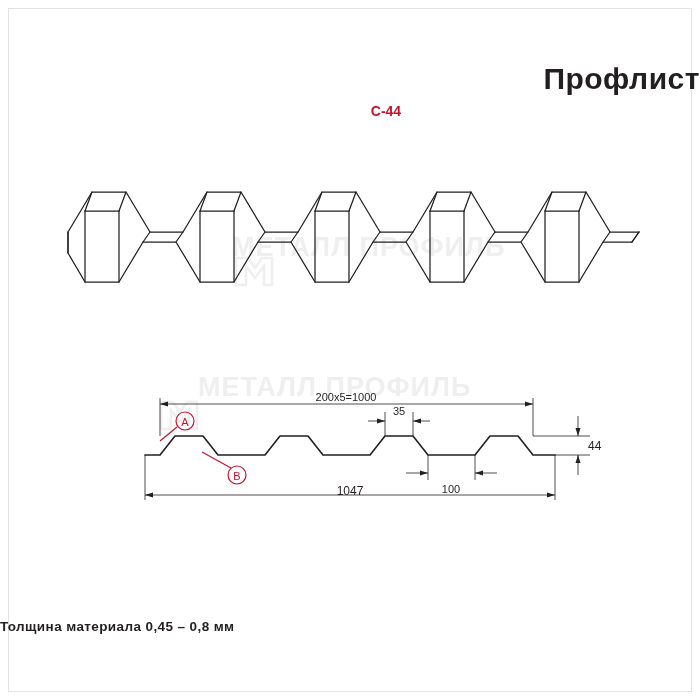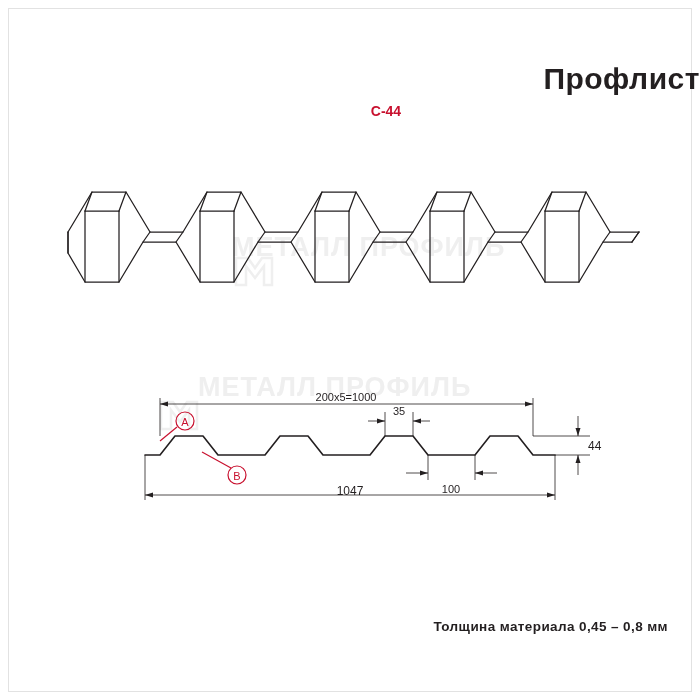--- a/index.html
+++ b/index.html
@@ -47,21 +47,21 @@
     font-size: 14px;
     font-weight: bold;
     color: #c8102e;
     padding-left: 36px;
   }
   .footnote {
     position: absolute;
     top: 619px;
     left: 0;
     width: 668px;
-    text-align: right;
+    text-align: left;
     font-size: 13.5px;
     font-weight: bold;
     color: #231f20;
     letter-spacing: 0.4px;
   }
   .svg-layer {
     position: absolute;
     left: 0;
     top: 0;
     width: 700px;

